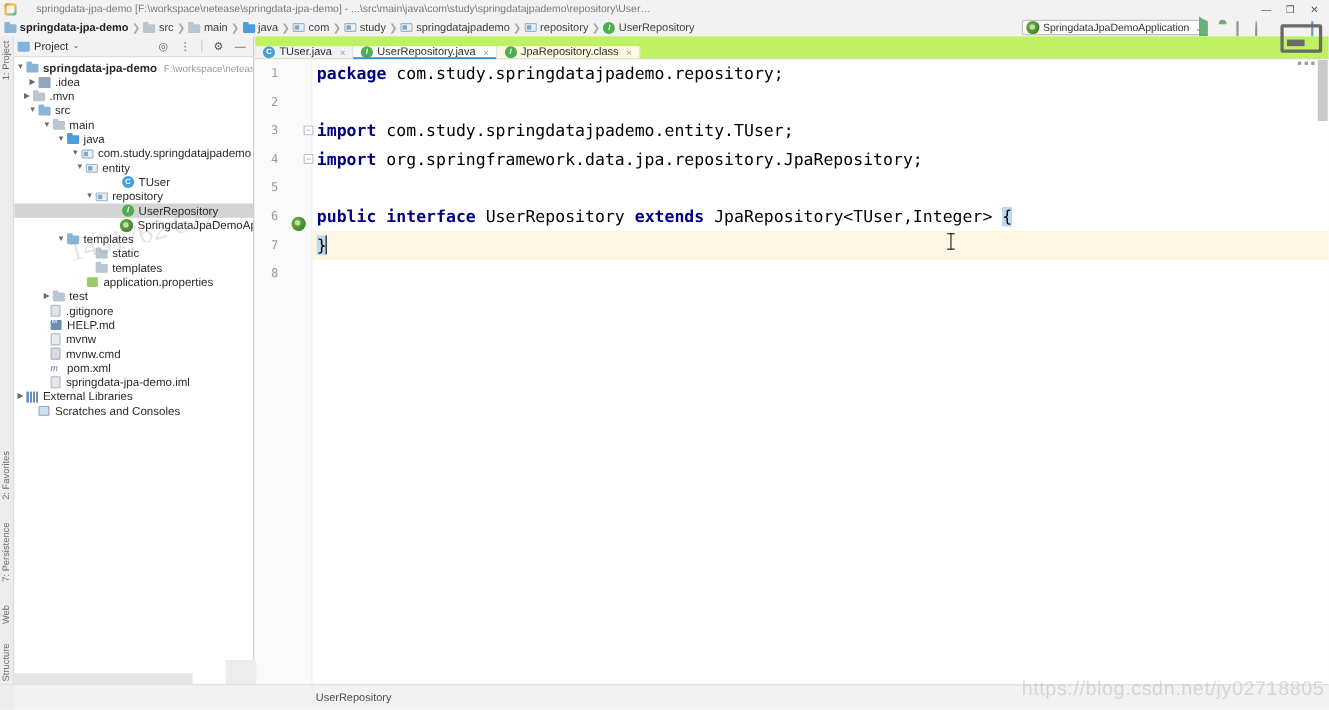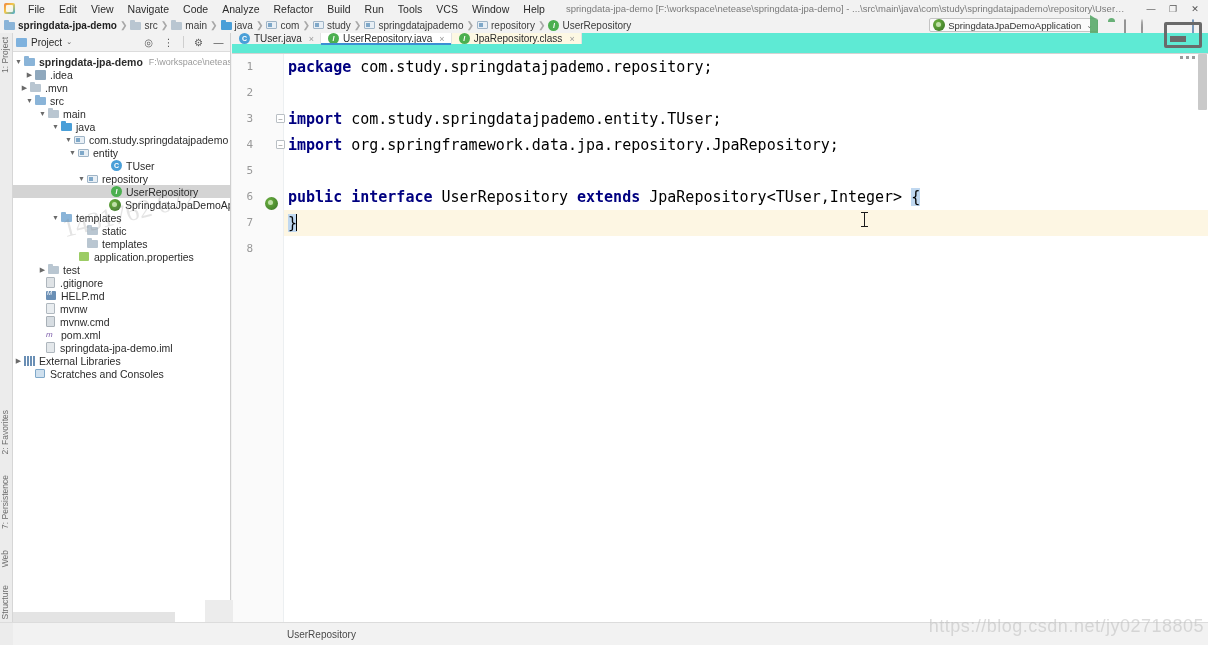--- a/index.html
+++ b/index.html
@@ -221,21 +221,21 @@
     pointer-events: none; font-family: "Liberation Serif", serif;
     white-space: nowrap;
   }
 
   
   .editor-wrap {
     position: absolute; left: 232px; top: 33px; right: 0; height: 589px;
     background: #ffffff;
   }
   .tabs {
-    height: 21px; background: #5eead4; display: flex; align-items: flex-start;
+    height: 21px; background: #bef264; display: flex; align-items: flex-end;
     border-bottom: 1px solid #d3d3d3; position: relative;
   }
   .tab {
     display: flex; align-items: center; gap: 4px;
     padding: 0 6px 0 7px; font-size: 10px; color: #2b2b2b;
     cursor: default; border-right: 1px solid #e2e2e2;
     position: relative; background: #f2f2f2;
   }
   .tab.active { background: #ffffff; }
   .tab.active::after {
@@ -361,35 +361,20 @@
 </style>
 </head>
 <body>
 
 <div id="app">
 
   <div class="titlebar">
     <div class="app-logo">
         <div class="lg"></div>
       </div>
-    <div class="menubar">
-      <div class="menu-item">File</div>
-      <div class="menu-item">Edit</div>
-      <div class="menu-item">View</div>
-      <div class="menu-item">Navigate</div>
-      <div class="menu-item">Code</div>
-      <div class="menu-item">Analyze</div>
-      <div class="menu-item">Refactor</div>
-      <div class="menu-item">Build</div>
-      <div class="menu-item">Run</div>
-      <div class="menu-item">Tools</div>
-      <div class="menu-item">VCS</div>
-      <div class="menu-item">Window</div>
-      <div class="menu-item">Help</div>
-    </div>
     <div class="win-title">springdata-jpa-demo [F:\workspace\netease\springdata-jpa-demo] - ...\src\main\java\com\study\springdatajpademo\repository\UserRepository.java - IntelliJ IDEA</div>
     <div class="winbtns">
       <div class="winbtn">—</div>
       <div class="winbtn">❐</div>
       <div class="winbtn close">✕</div>
     </div>
   </div>
 
   <div class="navbar">
     <div class="bc">

